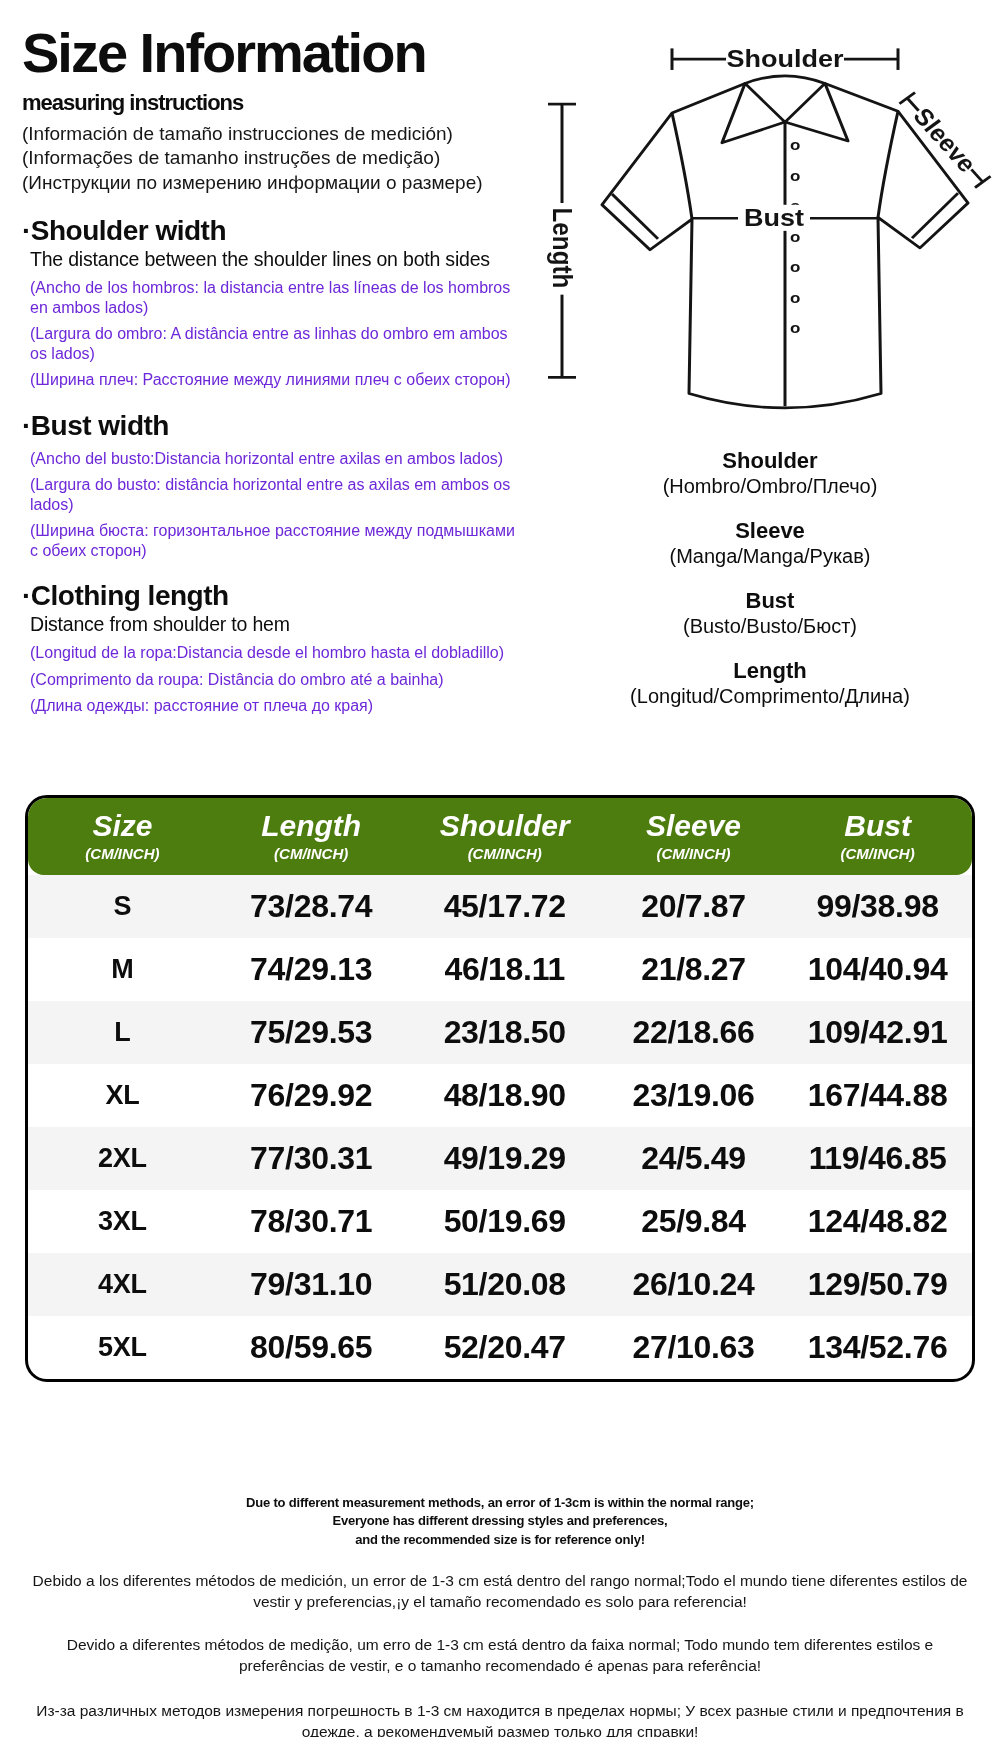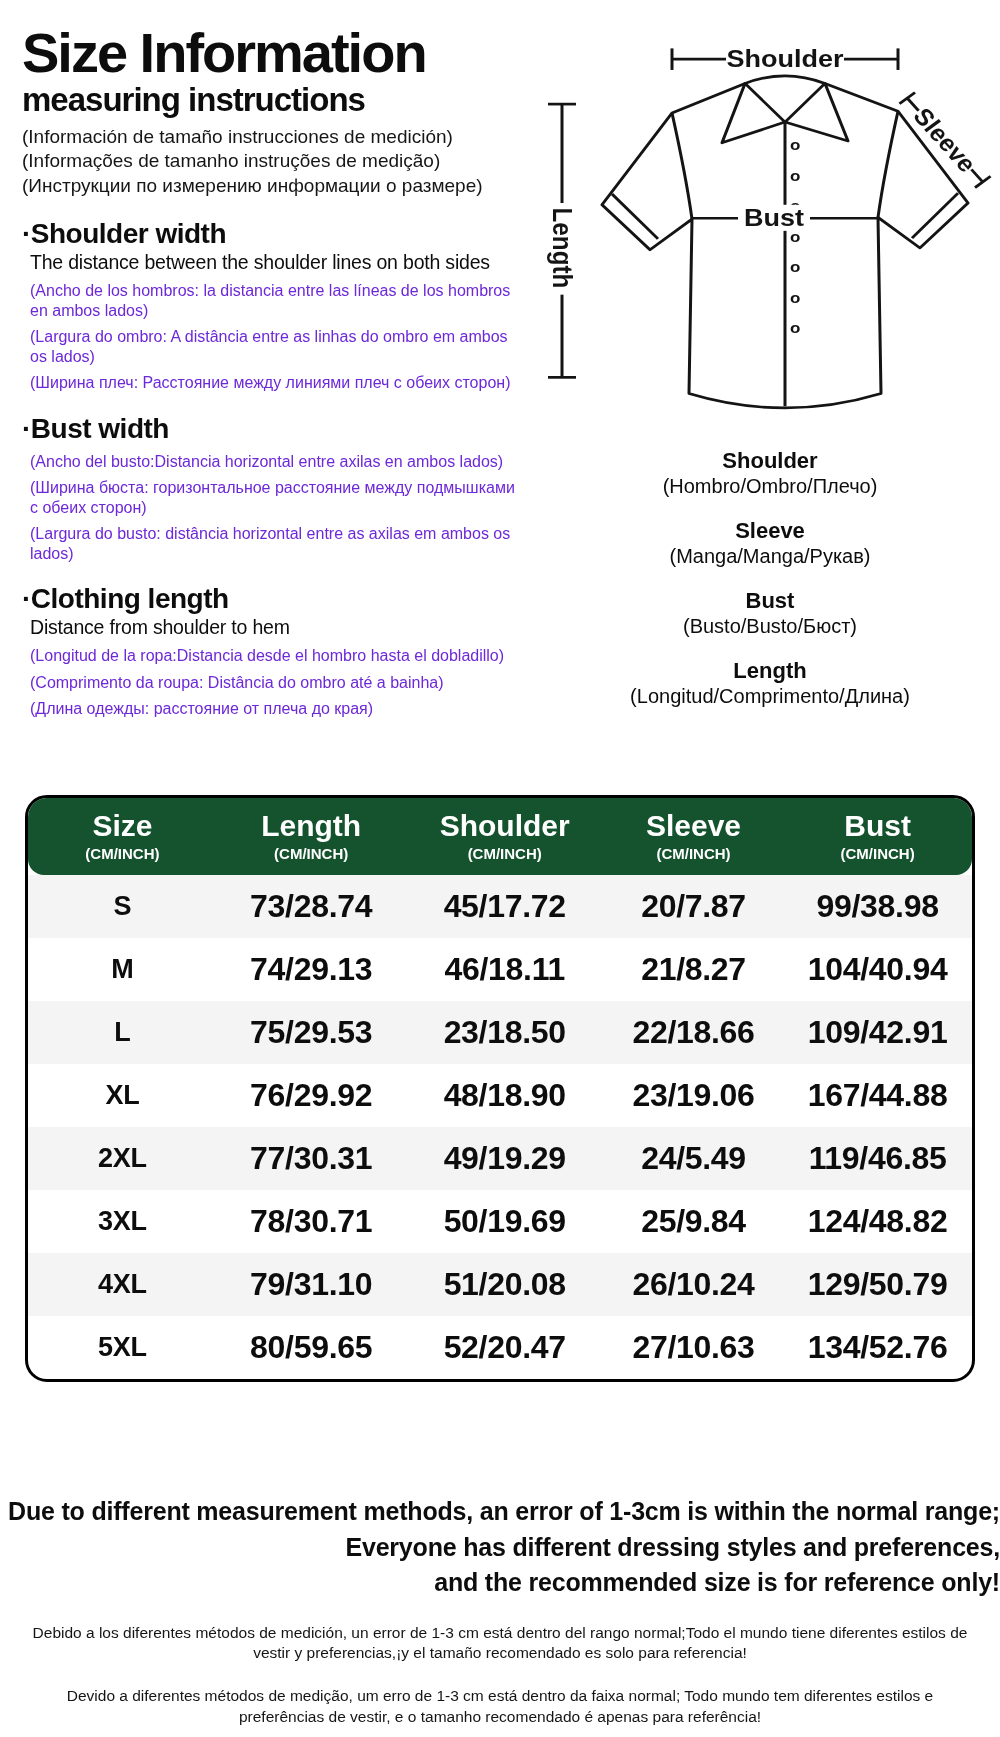--- a/index.html
+++ b/index.html
@@ -6,59 +6,60 @@
   body{
     width:1000px;height:1737px;overflow:hidden;
     font-family:"Liberation Sans", sans-serif;
     color:#0d0d0d;
   }
   .top-section{display:flex;height:795px;overflow:hidden;}
   .left-col{width:540px;box-sizing:border-box;padding:24px 10px 0 22px;}
   .right-col{width:460px;box-sizing:border-box;padding-top:34px;text-align:center;}
 
   .main-title{font-size:56px;font-weight:700;letter-spacing:-2px;line-height:1.02;}
-  .sub-title{font-size:33px;font-weight:700;letter-spacing:-1px;margin-top:0;}
+  .sub-title{font-size:22px;font-weight:700;letter-spacing:-1px;margin-top:9px;}
   .title-translations{font-size:19px;line-height:1.28;margin-top:6px;white-space:pre-line;color:#161616;}
 
   .measure-section{margin-top:20px;}
   .measure-section h2{margin:0;font-size:28px;font-weight:700;letter-spacing:-0.5px;}
   .measure-desc{font-size:19.5px;margin:1px 0 4px 8px;letter-spacing:-0.2px;}
   .measure-tr{font-size:16px;line-height:1.22;margin:7px 0 0 8px;color:#6d28d9;max-width:490px;}
 
   .diagram-wrap{width:460px;height:400px;}
   .legend-group{margin-top:20px;}
   .legend-group.first{margin-top:10px;}
   .legend-en{font-size:22px;font-weight:700;}
   .legend-sub{font-size:20px;margin-top:1px;}
 
   
   .size-table{
     margin:0 25px;border:3px solid #000;border-radius:22px;overflow:hidden;
     background:#fff;
   }
   .thead{
-    background:#14532d;color:#fff;text-align:center;
+    background:#4d7c0f;color:#fff;text-align:center;
     border-radius:0 0 16px 16px;
     display:grid;grid-template-columns:20% 20% 21% 19% 20%;
     padding:11px 0 13px 0;
+    font-style:italic;
   }
   .th .t1{font-size:30px;font-weight:700;line-height:1.1;}
   .th .t2{font-size:15px;font-weight:700;margin-top:3px;}
   .trow{
     display:grid;grid-template-columns:20% 20% 21% 19% 20%;
     height:63px;align-items:center;text-align:center;
   }
   .trow.alt{background:#f4f4f4;}
   .cell{font-size:32px;font-weight:700;letter-spacing:-0.3px;}
   .cell.size{font-size:27px;}
 
   
   .footer{margin-top:112px;text-align:center;}
   .footer-en{
-    font-size:25px;font-weight:700;line-height:1.42;white-space:pre-line;letter-spacing:-0.2px;text-align:right;
+    font-size:13px;font-weight:700;line-height:1.42;white-space:pre-line;letter-spacing:-0.2px;
   }
   .footer-tr{
     font-size:15.5px;line-height:1.35;color:#151515;
     max-width:950px;margin:22px auto 0 auto;
   }
   .footer-tr.ru{margin-top:24px;}
 </style>
 </head>
 <body>
 
@@ -75,22 +76,22 @@
       <h2>·Shoulder width</h2>
       <div class="measure-desc">The distance between the shoulder lines on both sides</div>
       <div class="measure-tr">(Ancho de los hombros: la distancia entre las líneas de los hombros en ambos lados)</div>
       <div class="measure-tr">(Largura do ombro: A distância entre as linhas do ombro em ambos os lados)</div>
       <div class="measure-tr">(Ширина плеч: Расстояние между линиями плеч с обеих сторон)</div>
     </div>
 
     <div class="measure-section">
       <h2>·Bust width</h2>
       <div class="measure-tr">(Ancho del busto:Distancia horizontal entre axilas en ambos lados)</div>
+      <div class="measure-tr">(Largura do busto: distância horizontal entre as axilas em ambos os lados)</div>
       <div class="measure-tr">(Ширина бюста: горизонтальное расстояние между подмышками с обеих сторон)</div>
-      <div class="measure-tr">(Largura do busto: distância horizontal entre as axilas em ambos os lados)</div>
     </div>
 
     <div class="measure-section">
       <h2>·Clothing length</h2>
       <div class="measure-desc">Distance from shoulder to hem</div>
       <div class="measure-tr">(Longitud de la ropa:Distancia desde el hombro hasta el dobladillo)</div>
       <div class="measure-tr">(Comprimento da roupa: Distância do ombro até a bainha)</div>
       <div class="measure-tr">(Длина одежды: расстояние от плеча до края)</div>
     </div>
   </div>

